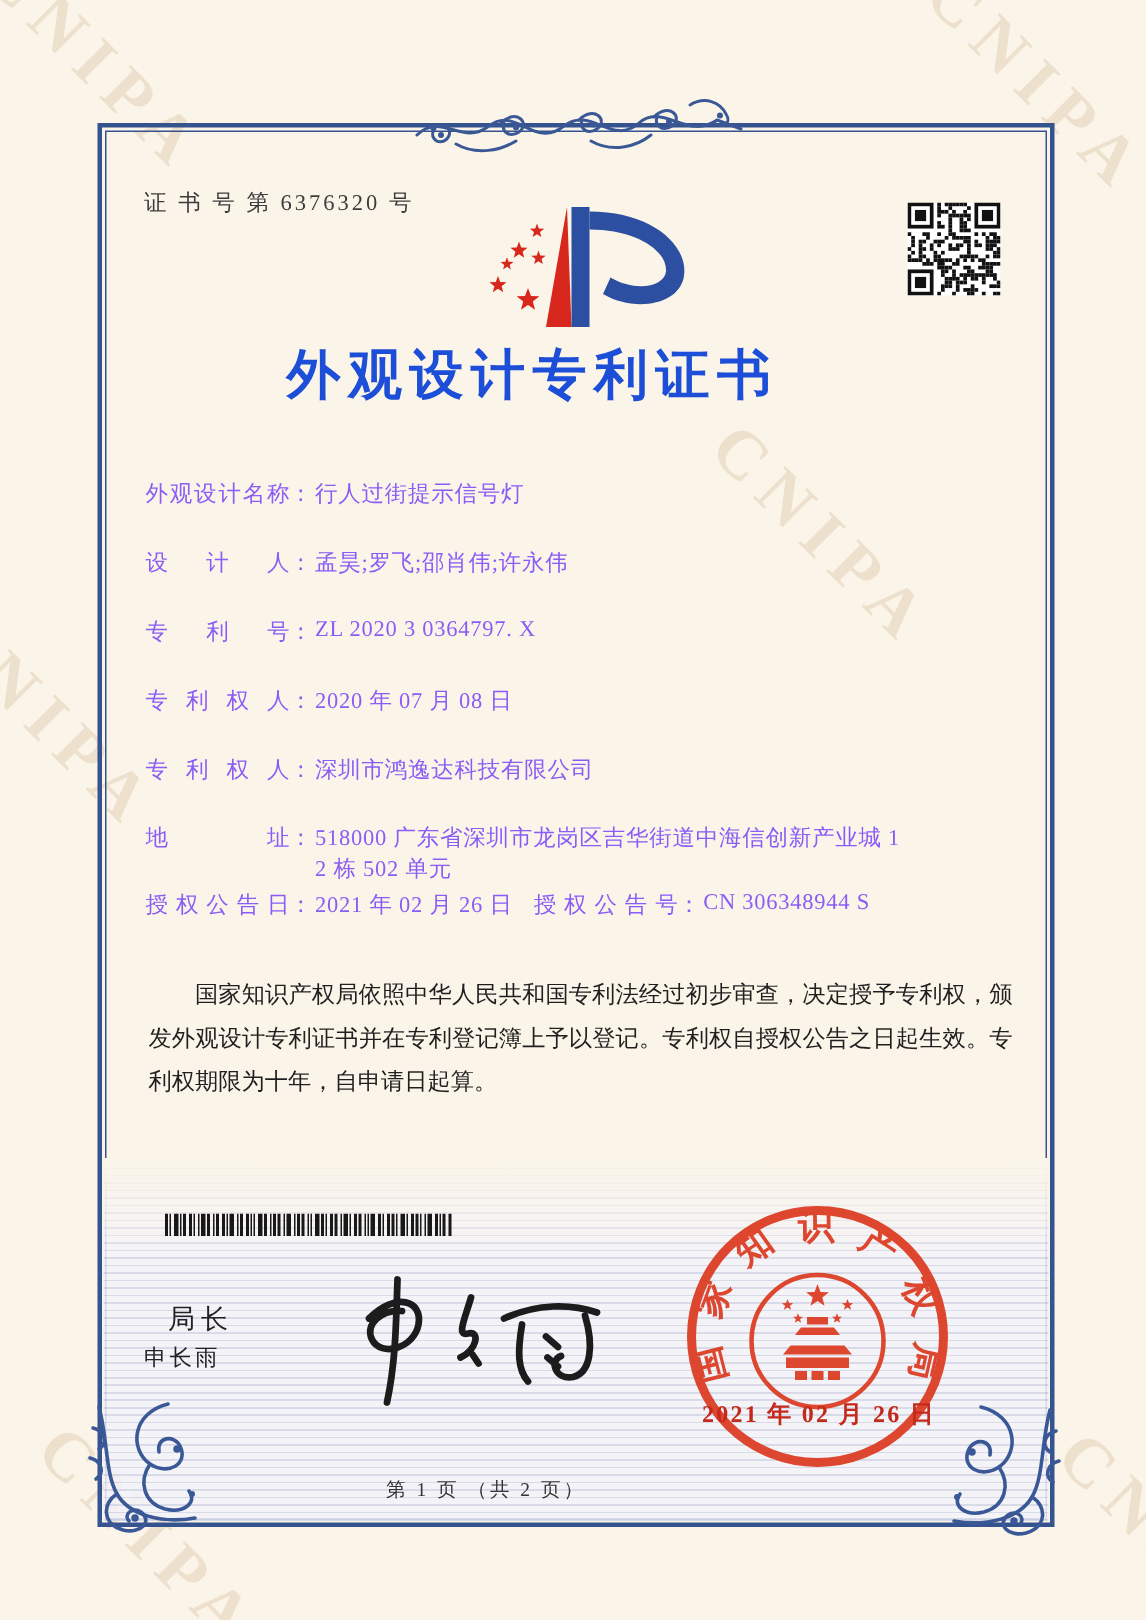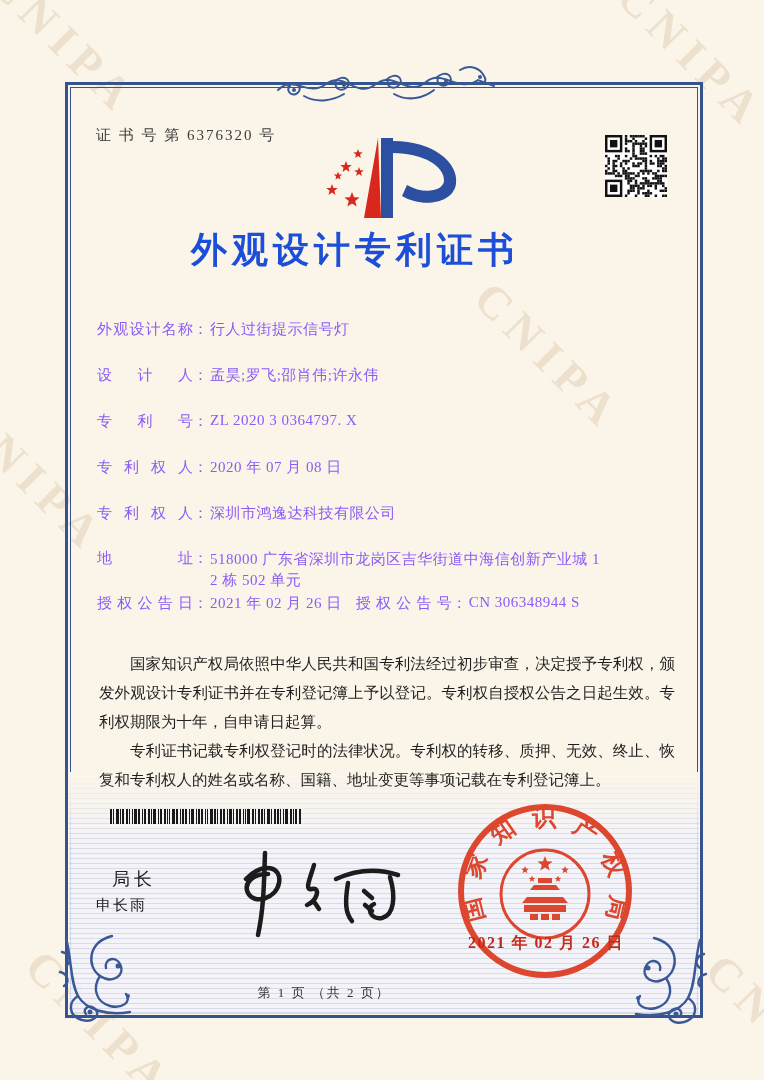--- a/index.html
+++ b/index.html
@@ -397,21 +397,20 @@
     <span class="lbl">授权公告日</span>
     <span class="colon">：</span>
     <span class="val">2021 年 02 月 26 日</span>
     <span class="lbl" style="margin-left:14px">授权公告号</span>
     <span class="colon">：</span>
     <span class="val">CN 306348944 S</span>
   </div>
 
   <div id="body-text">
     <p>国家知识产权局依照中华人民共和国专利法经过初步审查，决定授予专利权，颁发外观设计专利证书并在专利登记簿上予以登记。专利权自授权公告之日起生效。专利权期限为十年，自申请日起算。</p>
-    <p>专利证书记载专利权登记时的法律状况。专利权的转移、质押、无效、终止、恢复和专利权人的姓名或名称、国籍、地址变更等事项记载在专利登记簿上。</p>
   </div>
 
   <svg class="abs" style="left:110px;top:809px" width="194" height="15" viewBox="0 0 194 15">
     <g id="barcode-bars" fill="#181818">
         <rect x="0" y="0" width="2" height="15"></rect>
         <rect x="3" y="0" width="1" height="15"></rect>
         <rect x="6" y="0" width="3" height="15"></rect>
         <rect x="10" y="0" width="1" height="15"></rect>
         <rect x="12" y="0" width="2" height="15"></rect>
         <rect x="16" y="0" width="2" height="15"></rect>

